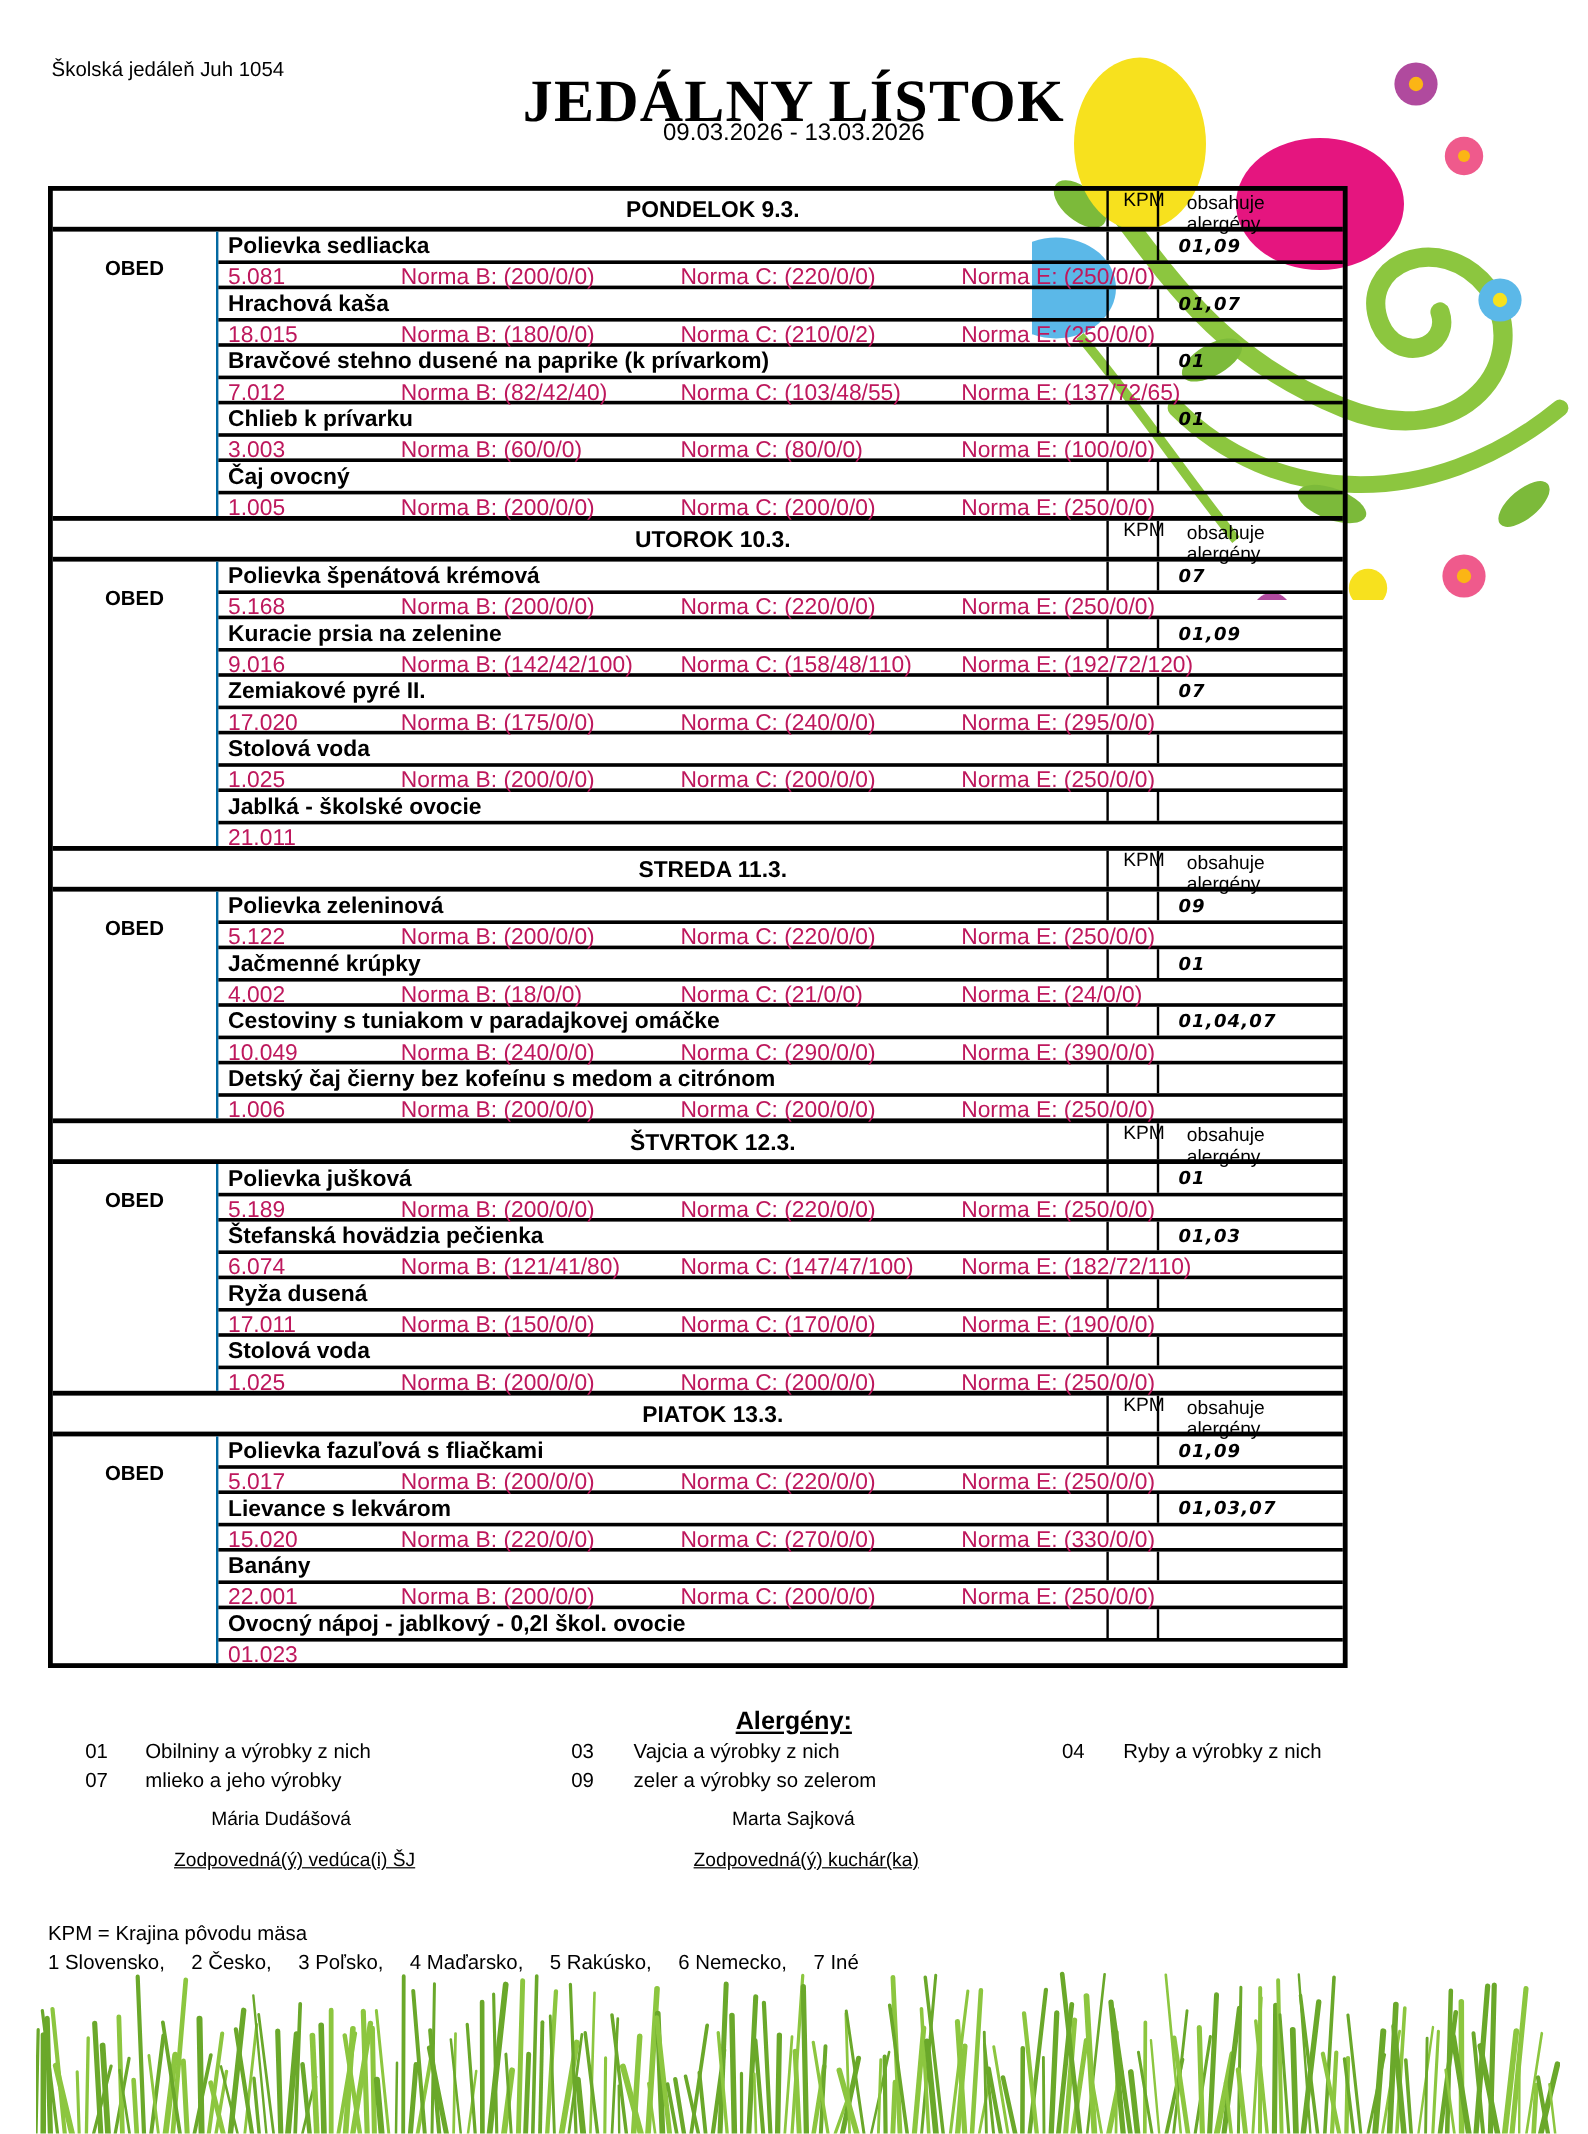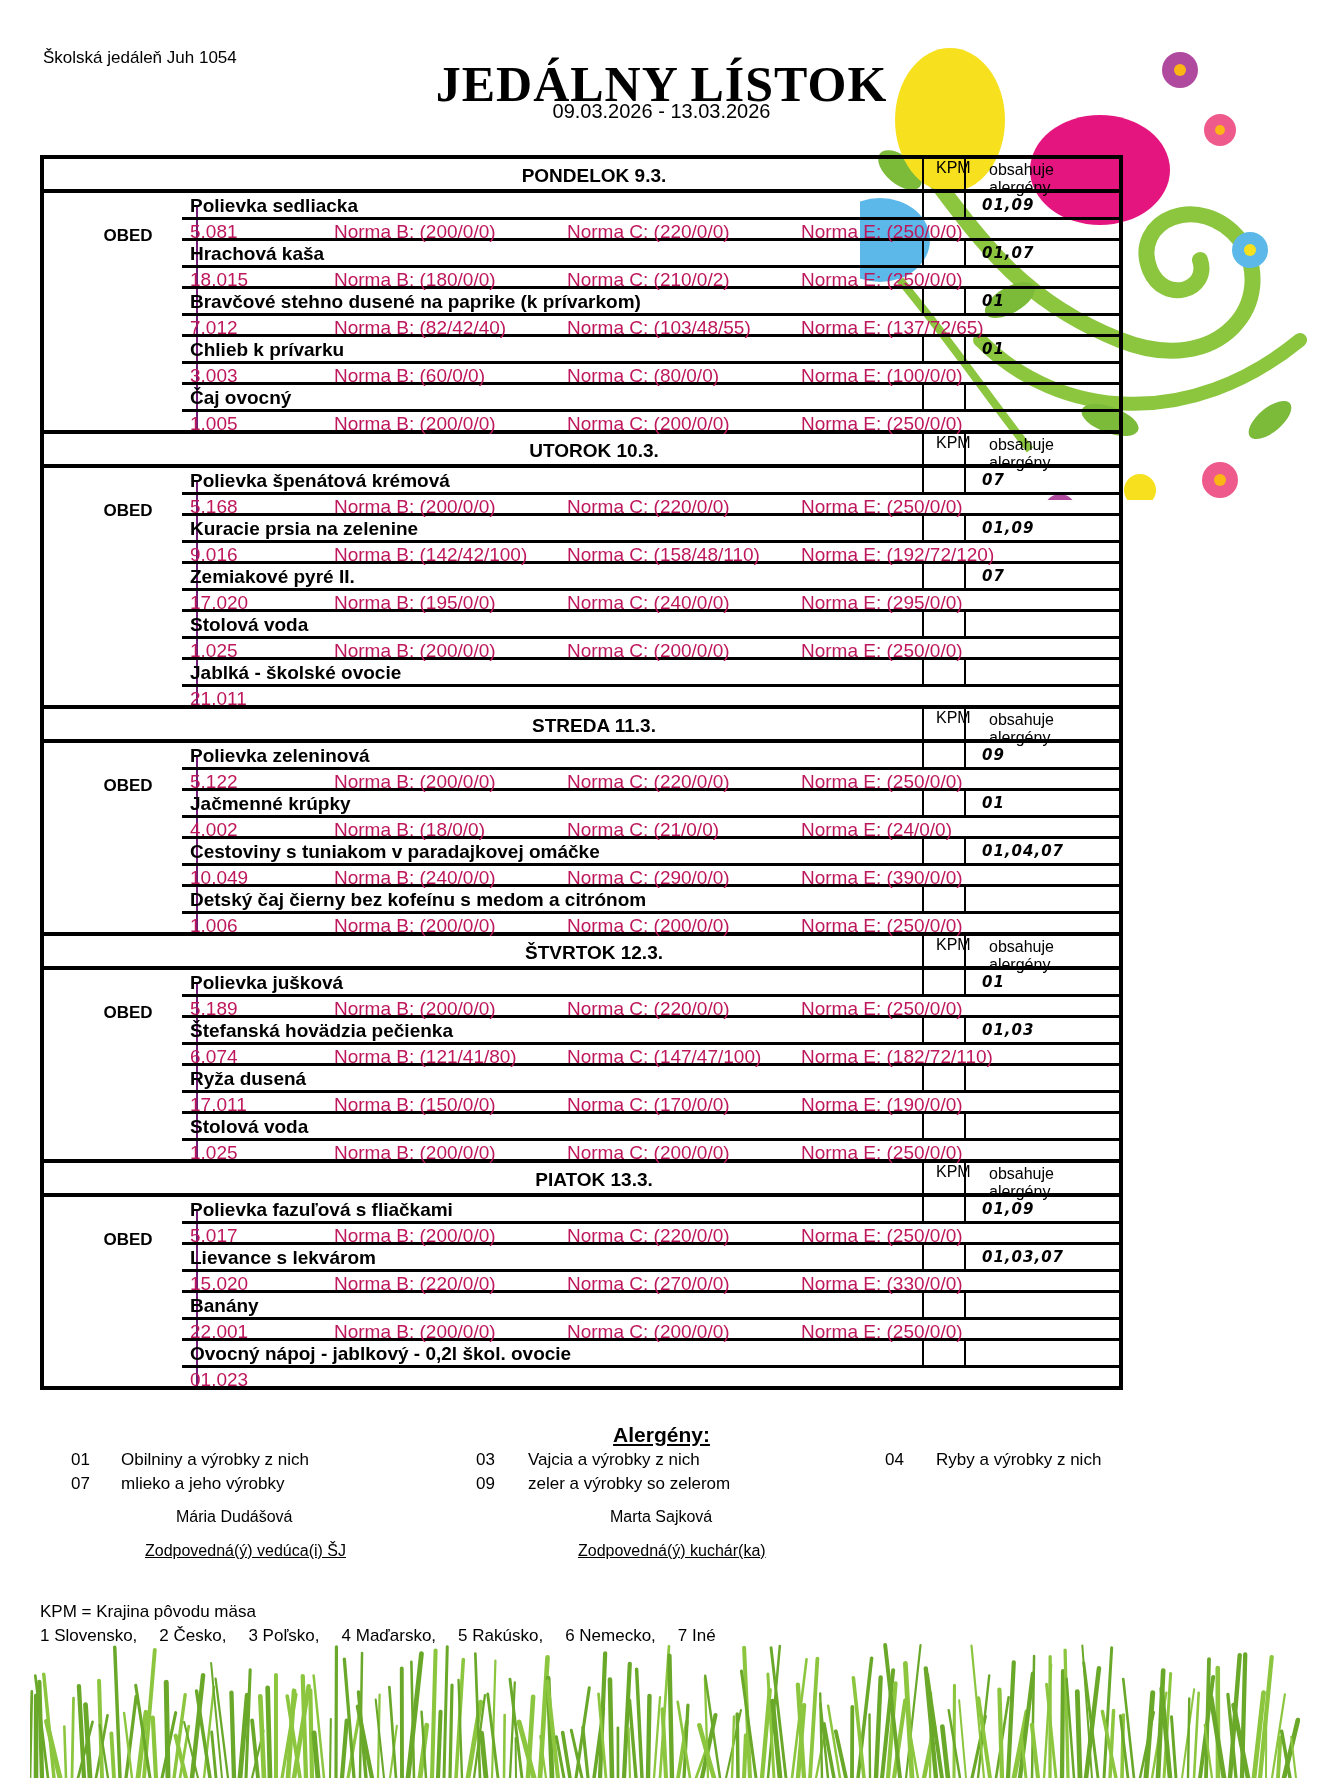--- a/index.html
+++ b/index.html
@@ -8,21 +8,21 @@
   #school { position:absolute; left:43px; top:48px; font-size:17px; }
   #title { position:absolute; left:0; width:1323px; text-align:center; top:55px; font-family:"Liberation Serif", serif; font-weight:bold; font-size:50px; letter-spacing:1px; }
   #dates { position:absolute; left:0; width:1323px; text-align:center; top:100px; font-size:20px; }
   #menu { position:absolute; left:40px; top:155px; width:1083px; border:4px solid #000; box-sizing:border-box; }
   .day-head { position:relative; height:30px; border-bottom:4px solid #000; }
   .day-head .dname { position:absolute; left:0; width:1100px; text-align:center; top:6px; font-weight:bold; font-size:19px; }
   .day-head .kpm { position:absolute; left:878px; width:44px; top:0; height:30px; border-left:2px solid #000; border-right:2px solid #000; font-size:16px; padding-left:12px; box-sizing:border-box; }
   .day-head .alg { position:absolute; left:945px; top:2px; font-size:16px; }
   .day-body { position:relative; border-bottom:4px solid #000; }
   .day-body:last-child { border-bottom:none; }
-  .obed { position:absolute; left:0; top:12px; bottom:0; width:136px; border-right:2px solid #701a75;margin-left:16px; }
+  .obed { position:absolute; left:0; top:0; bottom:0; width:136px; border-right:2px solid #0369a1; }
   .obed span { position:absolute; left:0; width:136px; text-align:center; top:21px; font-weight:bold; font-size:17px; }
   .dishes { margin-left:138px; }
   .dish { position:relative; }
   .dname-row { position:relative; height:24px; border-bottom:3px solid #000; }
   .dname-row .n { position:absolute; left:8px; top:2px; font-weight:bold; font-size:19px; white-space:nowrap; }
   .dname-row .kc { position:absolute; left:740px; width:44px; top:0; height:24px; border-left:2px solid #000; border-right:2px solid #000; box-sizing:border-box; }
   .dname-row .ac { position:absolute; left:800px; top:3px; font-weight:bold; font-style:italic; font-size:15px; font-family:"DejaVu Sans", sans-serif; letter-spacing:1px; }
   .code-row { position:relative; height:18px; border-bottom:3px solid #000; font-size:19px; color:#be185d; }
   .dish:last-child .code-row { border-bottom:none; }
   .code-row span { position:absolute; top:1px; white-space:nowrap; }
@@ -412,21 +412,21 @@
       </div>
     </div>
         <div class="dish">
       <div class="dname-row">
         <span class="n">Zemiakové pyré II.</span>
         <span class="kc"></span>
         <span class="ac">07</span>
       </div>
       <div class="code-row">
         <span class="c0">17.020</span>
-        <span class="c1">Norma B: (195/0/0)</span>
+        <span class="c1">Norma B: (175/0/0)</span>
         <span class="c2">Norma C: (240/0/0)</span>
         <span class="c3">Norma E: (295/0/0)</span>
       </div>
     </div>
         <div class="dish">
       <div class="dname-row">
         <span class="n">Stolová voda</span>
         <span class="kc"></span>
         <span class="ac"></span>
       </div>

